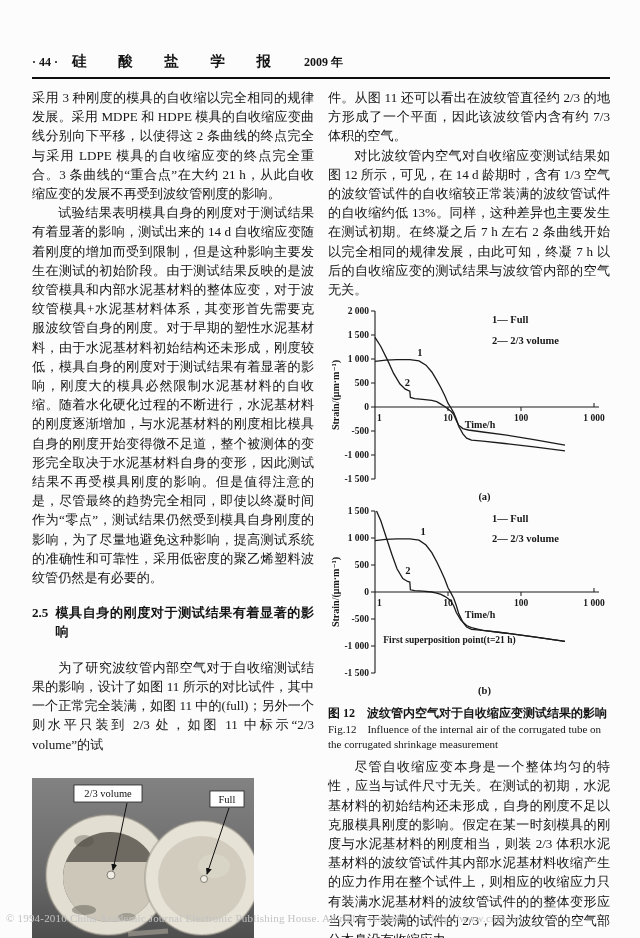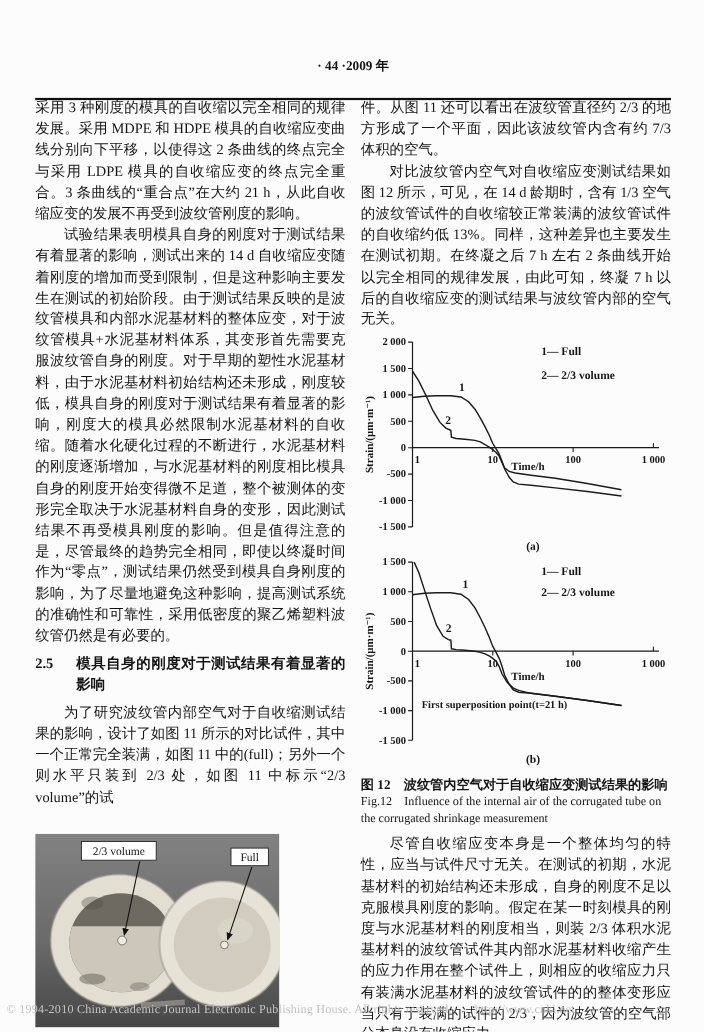--- a/index.html
+++ b/index.html
@@ -2,32 +2,32 @@
 <html><head>
 <meta charset="utf-8">
 <title>Journal page scan</title>
 <style>
   html,body{margin:0;padding:0;background:#ffffff;}
   .page{position:relative;width:640px;height:938px;background:#fcfcfc;
         font-family:"Liberation Serif","DejaVu Serif",serif;color:#141414;overflow:hidden;}
 
   
   .header{position:absolute;top:52px;left:32px;width:578px;display:flex;
-          align-items:baseline;justify-content:center;
-          border-bottom:2px solid #0e0e0e;padding-bottom:20px;}
+          align-items:baseline;justify-content:flex-start;
+          border-bottom:2px solid #0e0e0e;padding-bottom:6px;}
   .page-num{font-size:12px;font-weight:bold;}
   .journal-title{font-size:14.5px;font-weight:bold;letter-spacing:14px;text-indent:14px;}
-  .year{font-size:12px;font-weight:bold;}
+  .year{font-size:12px;font-weight:bold;margin-left:19px;}
 
   
   .cols{position:absolute;top:88px;left:32px;width:578px;display:flex;gap:14px;}
   .col{width:282px;font-size:13.1px;line-height:19.2px;text-align:justify;}
   .col p{margin:0;}
   .indent{text-indent:2em;}
-  .sec-heading{display:flex;gap:21px;font-weight:bold;margin:6px 0;line-height:19.2px;}
+  .sec-heading{display:flex;gap:7px;font-weight:bold;margin:16px 0;line-height:19.2px;}
   .sec-heading .sec-num{flex:0 0 auto;}
 
   
   figure{margin:0;text-align:left;}
   .photo-fig{margin-top:24px;}
   .caption-zh{font-weight:bold;font-size:12px;margin-top:8px;line-height:17px;}
   .caption-en{font-size:11px;line-height:15px;}
   .chart-fig{margin-top:4px;}
   .chart-fig svg{display:block;margin:0 auto;}
 
@@ -45,20 +45,21 @@
           letter-spacing:.2px;white-space:nowrap;}
   .footer .url{margin-left:18px;}
 </style>
 </head>
 <body>
 
 <div class="page">
 
   <div class="header">
     <span class="page-num">· 44 ·</span>
+    <span class="journal-title">硅 酸 盐 学 报</span>
     <span class="year">2009 年</span>
   </div>
 
   <div class="cols">
 
     <div class="col">
       <p>采用 3 种刚度的模具的自收缩以完全相同的规律发展。采用 MDPE 和 HDPE 模具的自收缩应变曲线分别向下平移，以使得这 2 条曲线的终点完全与采用 LDPE 模具的自收缩应变的终点完全重合。3 条曲线的“重合点”在大约 21 h，从此自收缩应变的发展不再受到波纹管刚度的影响。</p>
       <p class="indent">试验结果表明模具自身的刚度对于测试结果有着显著的影响，测试出来的 14 d 自收缩应变随着刚度的增加而受到限制，但是这种影响主要发生在测试的初始阶段。由于测试结果反映的是波纹管模具和内部水泥基材料的整体应变，对于波纹管模具+水泥基材料体系，其变形首先需要克服波纹管自身的刚度。对于早期的塑性水泥基材料，由于水泥基材料初始结构还未形成，刚度较低，模具自身的刚度对于测试结果有着显著的影响，刚度大的模具必然限制水泥基材料的自收缩。随着水化硬化过程的不断进行，水泥基材料的刚度逐渐增加，与水泥基材料的刚度相比模具自身的刚度开始变得微不足道，整个被测体的变形完全取决于水泥基材料自身的变形，因此测试结果不再受模具刚度的影响。但是值得注意的是，尽管最终的趋势完全相同，即使以终凝时间作为“零点”，测试结果仍然受到模具自身刚度的影响，为了尽量地避免这种影响，提高测试系统的准确性和可靠性，采用低密度的聚乙烯塑料波纹管仍然是有必要的。</p>
       <div class="sec-heading">
         <span class="sec-num">2.5</span>

